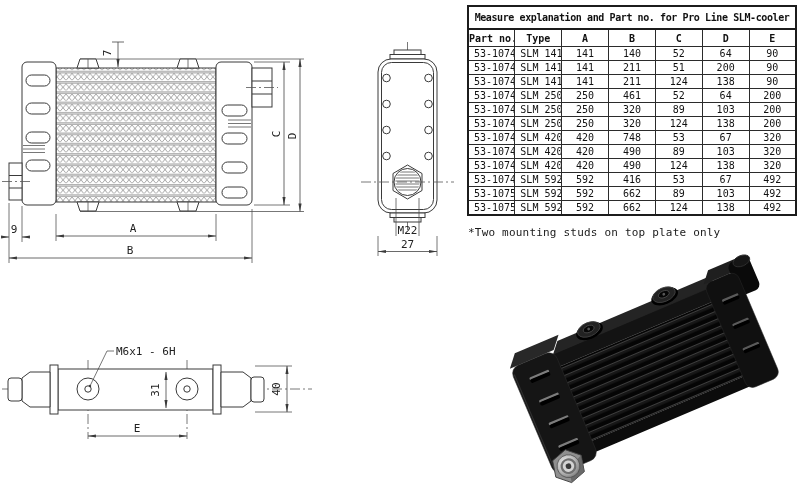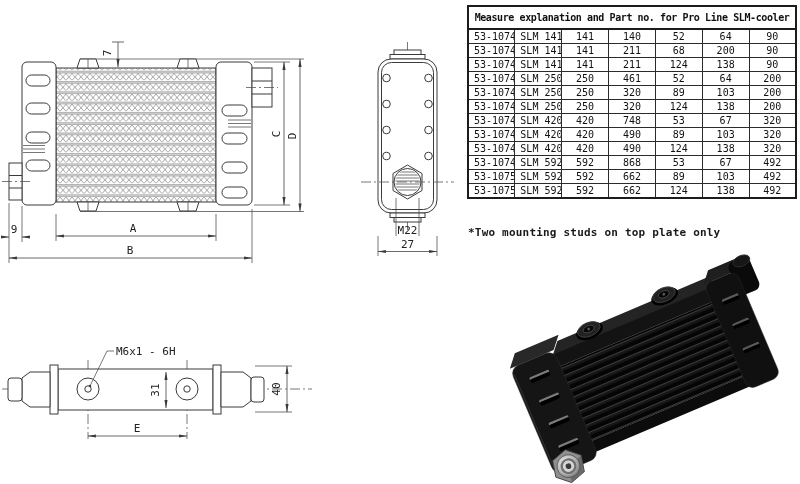--- a/index.html
+++ b/index.html
@@ -8,21 +8,21 @@
   
   table.parts{position:absolute;left:467px;top:5px;width:330px;border-collapse:collapse;
               border:2px solid #1c1c1c;color:#111;table-layout:fixed;}
   table.parts th,table.parts td{border:1px solid #2b2b2b;font-weight:normal;overflow:hidden;white-space:nowrap;}
   table.parts th.tbl-title{font-size:10px;font-weight:bold;height:21px;letter-spacing:-0.4px;
               border-bottom:2px solid #1c1c1c;text-align:center;padding:0 1px;margin-top:19px;}
   table.parts thead tr.cols th{font-size:10px;font-weight:bold;height:16px;text-align:center;padding:0;}
   table.parts td{font-size:10px;height:13px;text-align:center;padding:0;}
   table.parts td.lft{text-align:left;padding-left:5px;}
   
-  .note{position:absolute;left:468px;top:226px;font-size:11px;color:#1a1a1a;letter-spacing:0.2px;font-weight:bold;}
+  .note{position:absolute;left:468px;top:226px;font-size:11px;color:#1a1a1a;letter-spacing:0.2px;}
   
   svg{position:absolute;}
   svg text{font-family:"DejaVu Sans Mono",monospace;fill:#222;font-size:11px;}
   .ln{stroke:#3a3a3a;stroke-width:1;fill:none;}
   .fw{fill:#fff;stroke:#3a3a3a;stroke-width:1;}
   .thin{stroke:#4a4a4a;stroke-width:0.75;fill:none;}
   .dim{stroke:#444;stroke-width:0.8;fill:none;}
   .cl{stroke:#555;stroke-width:0.8;fill:none;stroke-dasharray:10 3 2 3;}
 </style>
 </head>
@@ -280,37 +280,46 @@
         <circle r="3.2" fill="#3a3a3a"></circle>
       </g>
     </g>
   </svg>
 
   <table class="parts">
     <thead>
       <tr>
         <th class="tbl-title" colspan="7">Measure explanation and Part no. for Pro Line SLM-cooler</th>
       </tr>
+      <tr class="cols" id="parts-head">
+          <th style="width: 87px;">Part no.</th>
+          <th style="width: 86px;">Type</th>
+          <th style="width: 31px;">A</th>
+          <th style="width: 32px;">B</th>
+          <th style="width: 31px;">C</th>
+          <th style="width: 32px;">D</th>
+          <th style="width: 31px;">E</th>
+        </tr>
     </thead>
     <tbody id="parts-tbody">
         <tr>
           <td class="lft">53-10740*</td>
           <td class="lft">SLM 141-06</td>
           <td>141</td>
           <td>140</td>
           <td>52</td>
           <td>64</td>
           <td>90</td>
         </tr>
         <tr>
           <td class="lft">53-10741*</td>
           <td class="lft">SLM 141-10</td>
           <td>141</td>
           <td>211</td>
-          <td>68</td>
+          <td>51</td>
           <td>200</td>
           <td>90</td>
         </tr>
         <tr>
           <td class="lft">53-10742</td>
           <td class="lft">SLM 141-14</td>
           <td>141</td>
           <td>211</td>
           <td>124</td>
           <td>138</td>
@@ -367,21 +376,21 @@
           <td>420</td>
           <td>490</td>
           <td>124</td>
           <td>138</td>
           <td>320</td>
         </tr>
         <tr>
           <td class="lft">53-10749</td>
           <td class="lft">SLM 592-06</td>
           <td>592</td>
-          <td>868</td>
+          <td>416</td>
           <td>53</td>
           <td>67</td>
           <td>492</td>
         </tr>
         <tr>
           <td class="lft">53-10750</td>
           <td class="lft">SLM 592-10</td>
           <td>592</td>
           <td>662</td>
           <td>89</td>

